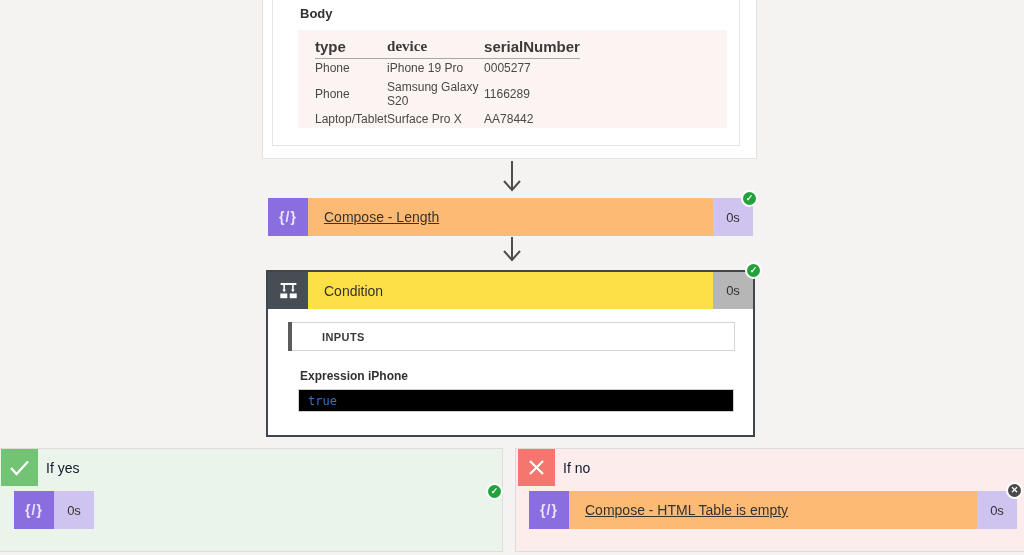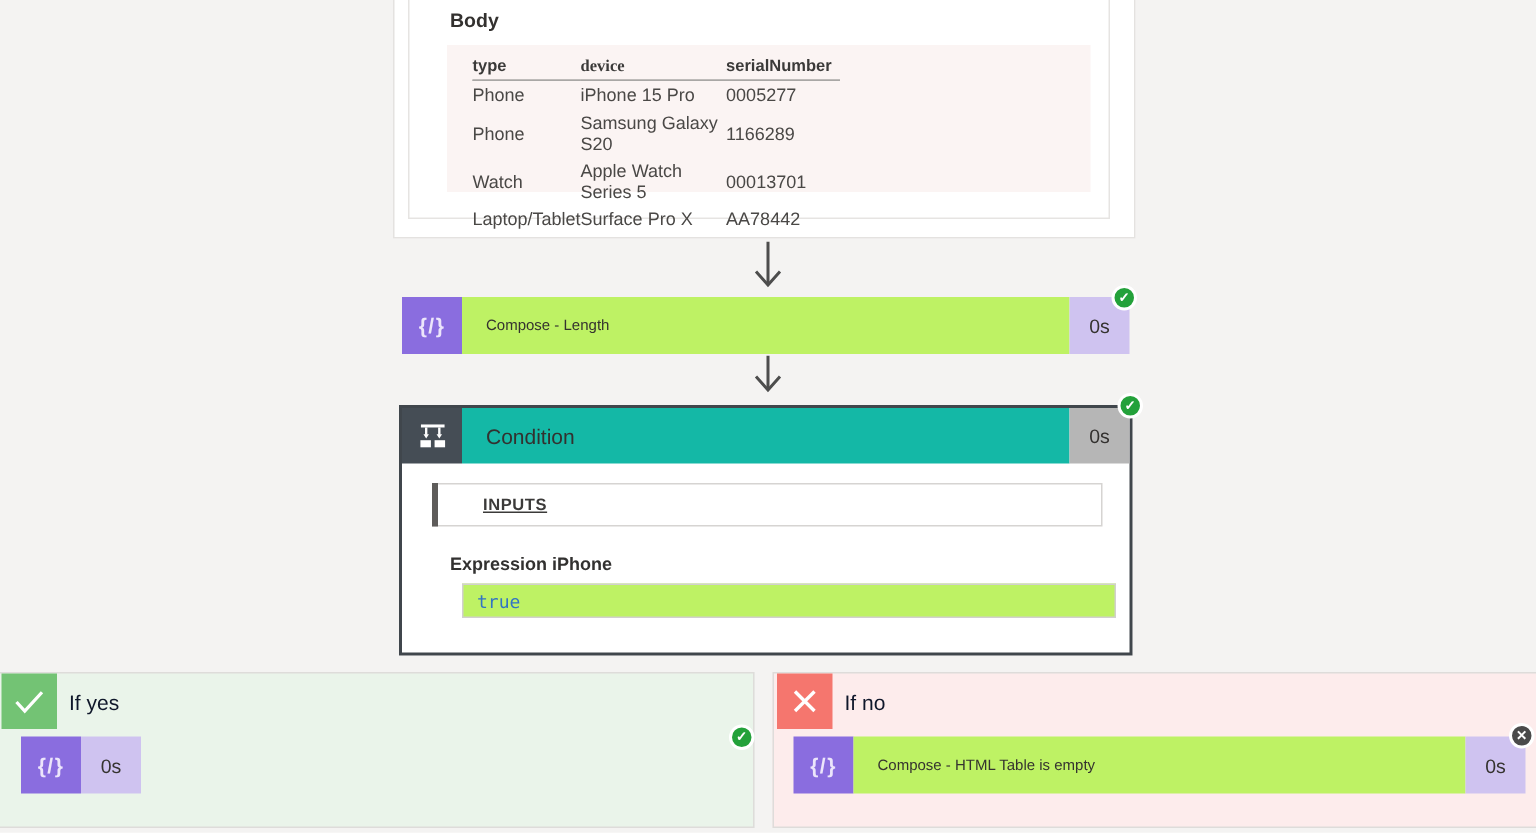--- a/index.html
+++ b/index.html
@@ -20,21 +20,21 @@
   }
   .body-title {
     position:absolute; left:300px; top:6px; font-size:13px; font-weight:600; color:#33312f;
   }
   .table-panel {
     position:absolute; left:298px; top:30px; width:429px; height:98px;
     background:#fbf4f3; padding:6px 0 0 17px;
   }
   .data-table { border-collapse:collapse; }
   .data-table th {
-    text-align:left; font-size:11px; font-weight:700; color:#3b3a39;
+    text-align:left; font-size:15px; font-weight:700; color:#3b3a39;
     padding:2px 0 3px 0; border-bottom:1px solid #a9a7a5;
   }
   .data-table td {
     font-size:12px; color:#4a4846; padding:2.2px 0; line-height:14px;
   }
   .col-type { width:68px; } .col-device { width:97px;font-family:Liberation Serif, serif; } .col-serial { width:76px; }
 
   
   .flow-arrow { position:absolute; }
 
@@ -42,22 +42,22 @@
   .action-bar {
     position:absolute; height:38px; display:flex; border-radius:2px;
     cursor:pointer;
   }
   .action-icon {
     width:40px; background:#8a6ddf; color:#ece5fb;
     display:flex; align-items:center; justify-content:center;
     font-size:14px; font-weight:600; letter-spacing:1px; flex:none;
   }
   .action-label {
-    flex:1; background:#bef264; display:flex; align-items:center;
-    padding-left:16px; font-size:10px; color:#35332f;
+    flex:1; background:#fdba74; display:flex; align-items:center;
+    padding-left:16px; font-size:14px; color:#35332f;text-decoration:underline;
   }
   .action-duration {
     width:40px; background:#cfc3f0; display:flex; align-items:center;
     justify-content:center; font-size:13px; color:#35332f; flex:none;
   }
   .status-badge {
     position:absolute; width:17px; height:17px; border-radius:50%;
     border:2px solid #ffffff; color:#ffffff;
     display:flex; align-items:center; justify-content:center;
     font-size:9px; font-weight:700; line-height:1;
@@ -71,43 +71,43 @@
     background:#ffffff; border:2px solid #40464c;
   }
   .condition-header {
     position:absolute; left:0; top:0; right:0; height:37px; display:flex; cursor:pointer;
   }
   .condition-icon-box {
     width:40px; background:#454d55; display:flex; align-items:center;
     justify-content:center; flex:none;
   }
   .condition-label {
-    flex:1; background:#14b8a6; display:flex; align-items:center;
+    flex:1; background:#fde047; display:flex; align-items:center;
     padding-left:16px; font-size:14px; color:#33312f;
   }
   .condition-duration {
     width:40px; background:#b6b6b6; display:flex; align-items:center;
     justify-content:center; font-size:13px; color:#33312f; flex:none;
   }
   .inputs-row {
     position:absolute; left:20px; top:50px; width:447px; height:29px;
     border:1px solid #d6d4d2; background:#ffffff; display:flex; align-items:center;
   }
   .inputs-accent {
     position:absolute; left:-1px; top:-1px; bottom:-1px; width:4px; background:#5e5c5a;
   }
   .inputs-label {
-    padding-left:33px; font-size:11px; font-weight:600; letter-spacing:0.4px; color:#3b3a39;text-decoration:underline;
+    padding-left:33px; font-size:11px; font-weight:600; letter-spacing:0.4px; color:#3b3a39;
   }
   .expression-label {
     position:absolute; left:32px; top:97px; font-size:12px; font-weight:600; color:#323130;
   }
   .expression-box {
-    position:absolute; left:40px; top:117px; width:436px; height:23px;
-    border:1px solid #d2d0ce; background:#bef264; display:flex; align-items:center;
+    position:absolute; left:30px; top:117px; width:436px; height:23px;
+    border:1px solid #d2d0ce; background:#000000; display:flex; align-items:center;
   }
   .expression-value {
     padding-left:9px; font-family:"DejaVu Sans Mono", monospace;
     font-size:12px; color:#3274c4;
   }
 
   
   .branch-card {
     position:absolute; top:448px; height:104px; border:1px solid #dedcda;
   }
@@ -138,32 +138,27 @@
       <thead>
         <tr>
           <th class="col-type">type</th>
           <th class="col-device">device</th>
           <th class="col-serial">serialNumber</th>
         </tr>
       </thead>
       <tbody>
         <tr>
           <td>Phone</td>
-          <td>iPhone 15 Pro</td>
+          <td>iPhone 19 Pro</td>
           <td>0005277</td>
         </tr>
         <tr>
           <td>Phone</td>
           <td>Samsung Galaxy S20</td>
           <td>1166289</td>
-        </tr>
-        <tr>
-          <td>Watch</td>
-          <td>Apple Watch Series 5</td>
-          <td>00013701</td>
         </tr>
         <tr>
           <td>Laptop/Tablet</td>
           <td>Surface Pro X</td>
           <td>AA78442</td>
         </tr>
       </tbody>
     </table>
   </div>
 

